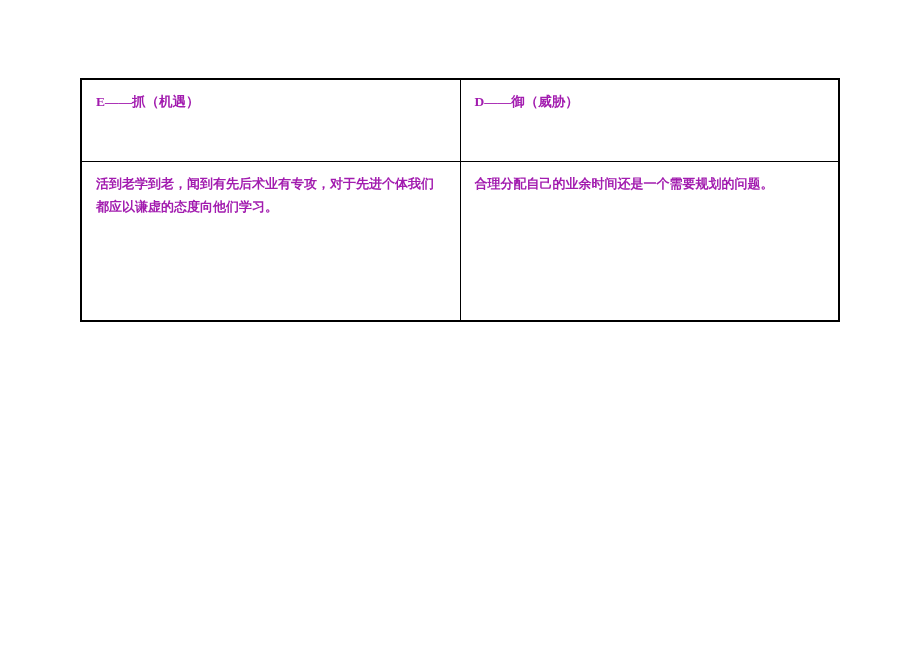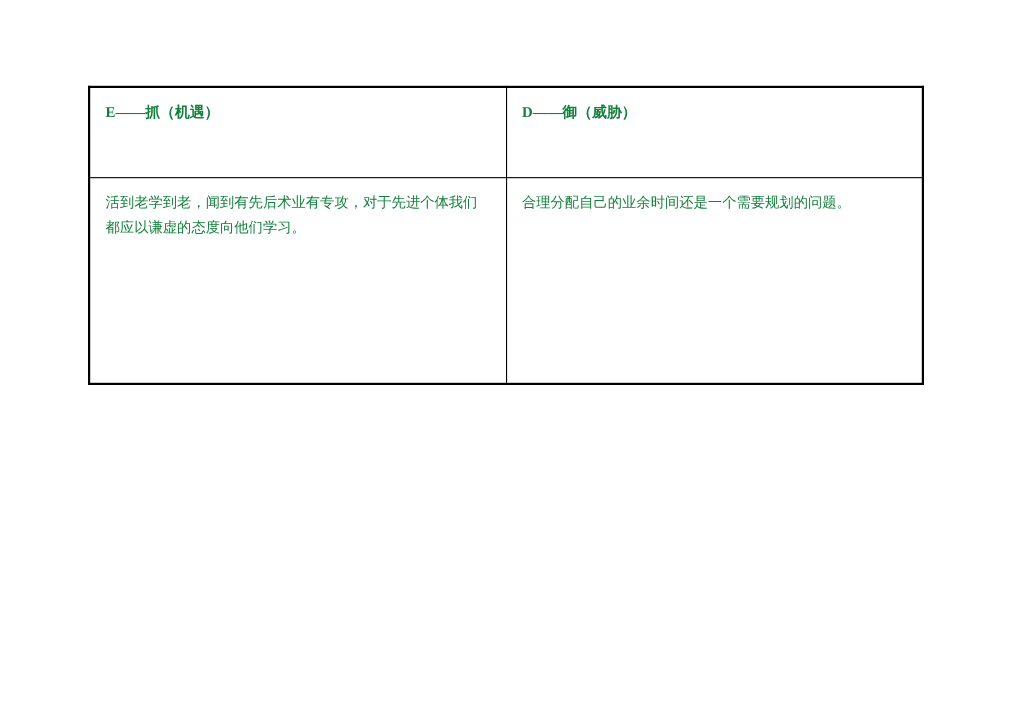--- a/index.html
+++ b/index.html
@@ -18,30 +18,30 @@
       width: 100%;
       border-collapse: collapse;
       border: 2px solid #000;
     }
     .swot-table td {
       border: 1px solid #000;
       padding: 10px 14px;
       vertical-align: top;
       font-size: 13px;
       line-height: 1.8;
-      color: #15803d;
+      color: #a21caf;
     }
     .header-row td {
       font-weight: bold;
       height: 82px;
       font-size: 13.5px;
     }
     .content-row td {
-      height: 188px;
-      font-weight: normal;
+      height: 160px;
+      font-weight: bold;
       font-size: 13px;
       margin-left: 28px;
     }
     .col-left {
       width: 50%;
     }
     .col-right {
       width: 50%;
     }
   </style>

